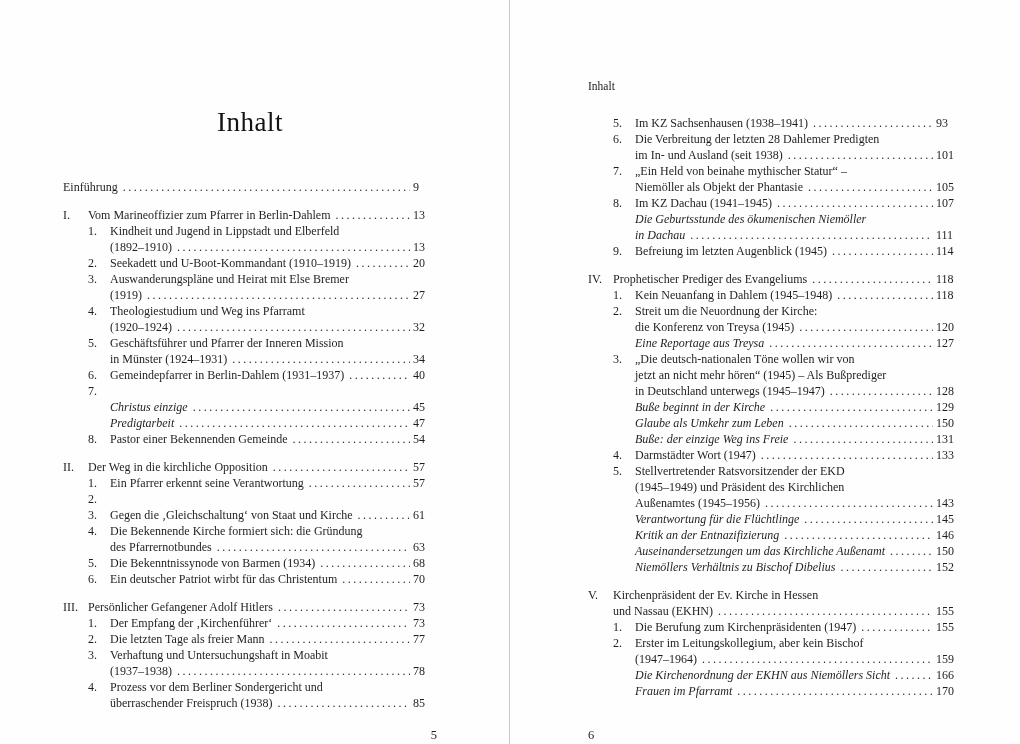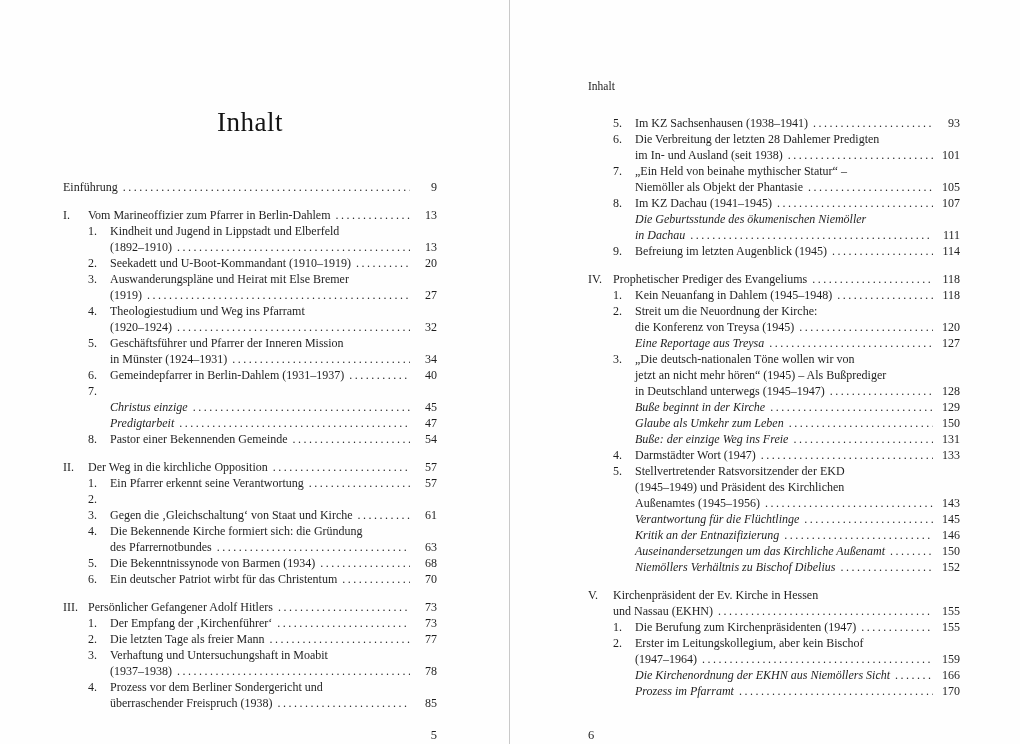--- a/index.html
+++ b/index.html
@@ -42,21 +42,21 @@
   .line { display: flex; align-items: baseline; }
   .txt { white-space: nowrap; }
   .leader {
     flex: 1 1 auto; min-width: 6px; overflow: hidden; white-space: nowrap;
     margin-left: 5px; margin-right: 3px;
     letter-spacing: 2.5px; color: #2a2a2a; font-style: normal;
   }
   .leader::after {
     content: "..........................................................................................................";
   }
-  .pg { flex: 0 0 auto; min-width: 24px; text-align: right; white-space: nowrap; font-style: normal; }
+  .pg { flex: 0 0 auto; min-width: 24px; text-align: left; white-space: nowrap; font-style: normal; }
 </style>
 </head>
 <body>
 
 <div class="spread">
 
   <div class="page left">
     <h1 class="toc-title">Inhalt</h1>
     <div class="content" id="left-entries">
         <div class="entry plain">
@@ -568,21 +568,21 @@
             <div class="line">
               <span class="txt">Die Kirchenordnung der EKHN aus Niemöllers Sicht</span>
               <span class="leader"></span>
               <span class="pg">166</span>
             </div>
           </div>
         </div>
         <div class="entry sub">
           <div class="body">
             <div class="line">
-              <span class="txt">Prozess im Pfarramt</span>
+              <span class="txt">Frauen im Pfarramt</span>
               <span class="leader"></span>
               <span class="pg">170</span>
             </div>
           </div>
         </div>
       </div>
     <div class="footer-num">6</div>
   </div>
 
 </div>

